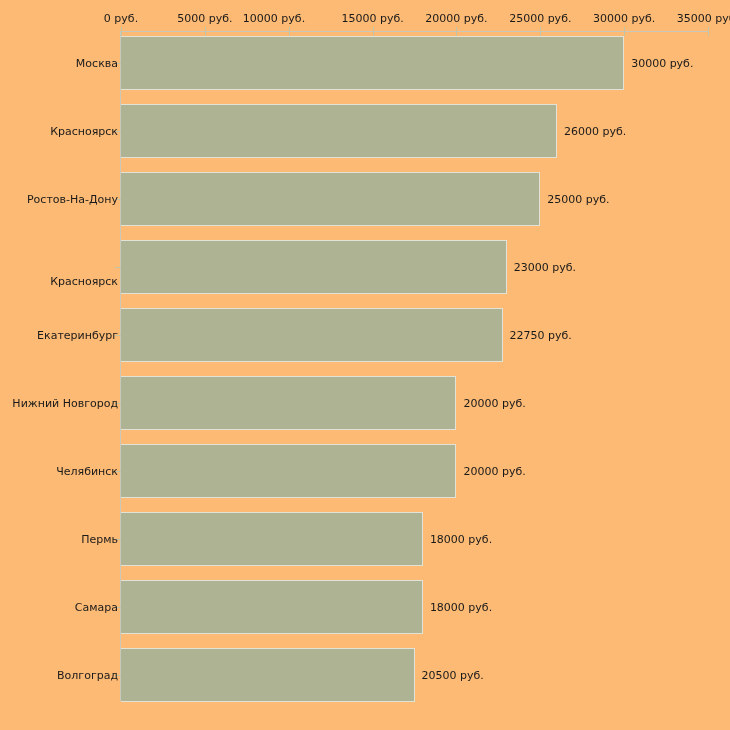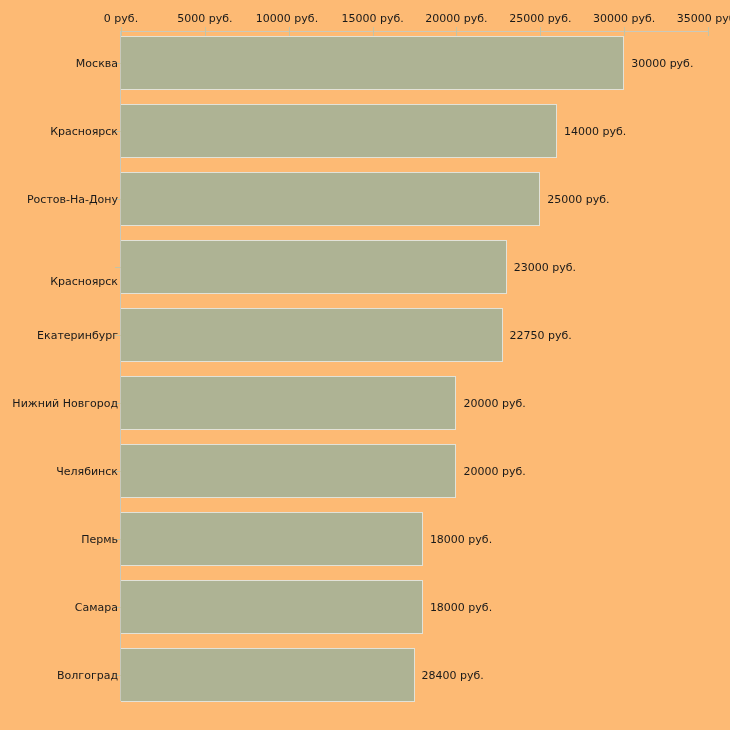--- a/index.html
+++ b/index.html
@@ -110,21 +110,21 @@
       <div class="xtick" style="left: 288.714px;"></div>
       <div class="xtick" style="left: 372.571px;"></div>
       <div class="xtick" style="left: 456.429px;"></div>
       <div class="xtick" style="left: 540.286px;"></div>
       <div class="xtick" style="left: 624.143px;"></div>
       <div class="xtick" style="left: 708px;"></div>
     </div>
   <div id="xticklabels-layer">
       <div class="xtick-label" style="left: 121px;">0 руб.</div>
       <div class="xtick-label" style="left: 204.857px;">5000 руб.</div>
-      <div class="xtick-label" style="left: 287px;">10000 руб.</div>
+      <div class="xtick-label" style="left: 274px;">10000 руб.</div>
       <div class="xtick-label" style="left: 372.571px;">15000 руб.</div>
       <div class="xtick-label" style="left: 456.429px;">20000 руб.</div>
       <div class="xtick-label" style="left: 540.286px;">25000 руб.</div>
       <div class="xtick-label" style="left: 624.143px;">30000 руб.</div>
       <div class="xtick-label" style="left: 708px;">35000 руб.</div>
     </div>
   <div id="yticks-layer">
       <div class="ytick" style="top: 63px;"></div>
       <div class="ytick" style="top: 131px;"></div>
       <div class="ytick" style="top: 199px;"></div>
@@ -155,24 +155,24 @@
       <div class="bar" title="Красноярск: 23000 руб." style="top: 240px; height: 54px; width: 385.743px; background: rgb(174, 179, 148); border-color: rgb(226, 226, 216);"></div>
       <div class="bar" title="Екатеринбург: 22750 руб." style="top: 308px; height: 54px; width: 381.55px; background: rgb(174, 179, 148); border-color: rgb(226, 226, 216);"></div>
       <div class="bar" title="Нижний Новгород: 20000 руб." style="top: 376px; height: 54px; width: 335.429px; background: rgb(174, 179, 148); border-color: rgb(226, 226, 216);"></div>
       <div class="bar" title="Челябинск: 20000 руб." style="top: 444px; height: 54px; width: 335.429px; background: rgb(174, 179, 148); border-color: rgb(226, 226, 216);"></div>
       <div class="bar" title="Пермь: 18000 руб." style="top: 512px; height: 54px; width: 301.886px; background: rgb(174, 179, 148); border-color: rgb(226, 226, 216);"></div>
       <div class="bar" title="Самара: 18000 руб." style="top: 580px; height: 54px; width: 301.886px; background: rgb(174, 179, 148); border-color: rgb(226, 226, 216);"></div>
       <div class="bar" title="Волгоград: 17500 руб." style="top: 648px; height: 54px; width: 293.5px; background: rgb(174, 179, 148); border-color: rgb(226, 226, 216);"></div>
     </div>
   <div id="valuelabels-layer">
       <div class="bar-value-label" style="left: 631.143px; top: 63px;">30000 руб.</div>
-      <div class="bar-value-label" style="left: 564.057px; top: 131px;">14000 руб.</div>
+      <div class="bar-value-label" style="left: 564.057px; top: 131px;">26000 руб.</div>
       <div class="bar-value-label" style="left: 547.286px; top: 199px;">25000 руб.</div>
       <div class="bar-value-label" style="left: 513.743px; top: 267px;">23000 руб.</div>
       <div class="bar-value-label" style="left: 509.55px; top: 335px;">22750 руб.</div>
       <div class="bar-value-label" style="left: 463.429px; top: 403px;">20000 руб.</div>
       <div class="bar-value-label" style="left: 463.429px; top: 471px;">20000 руб.</div>
       <div class="bar-value-label" style="left: 429.886px; top: 539px;">18000 руб.</div>
       <div class="bar-value-label" style="left: 429.886px; top: 607px;">18000 руб.</div>
-      <div class="bar-value-label" style="left: 421.5px; top: 675px;">28400 руб.</div>
+      <div class="bar-value-label" style="left: 421.5px; top: 675px;">20500 руб.</div>
     </div>
 
 </div>
 
 </body></html>

